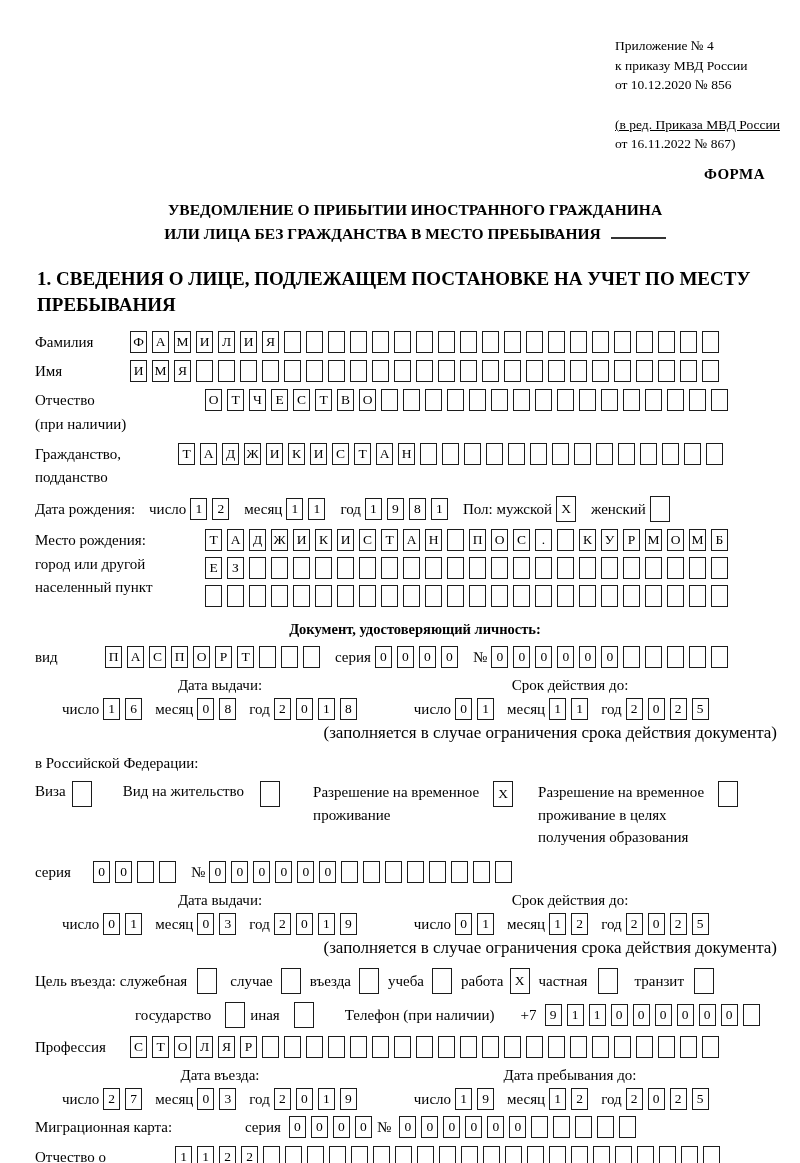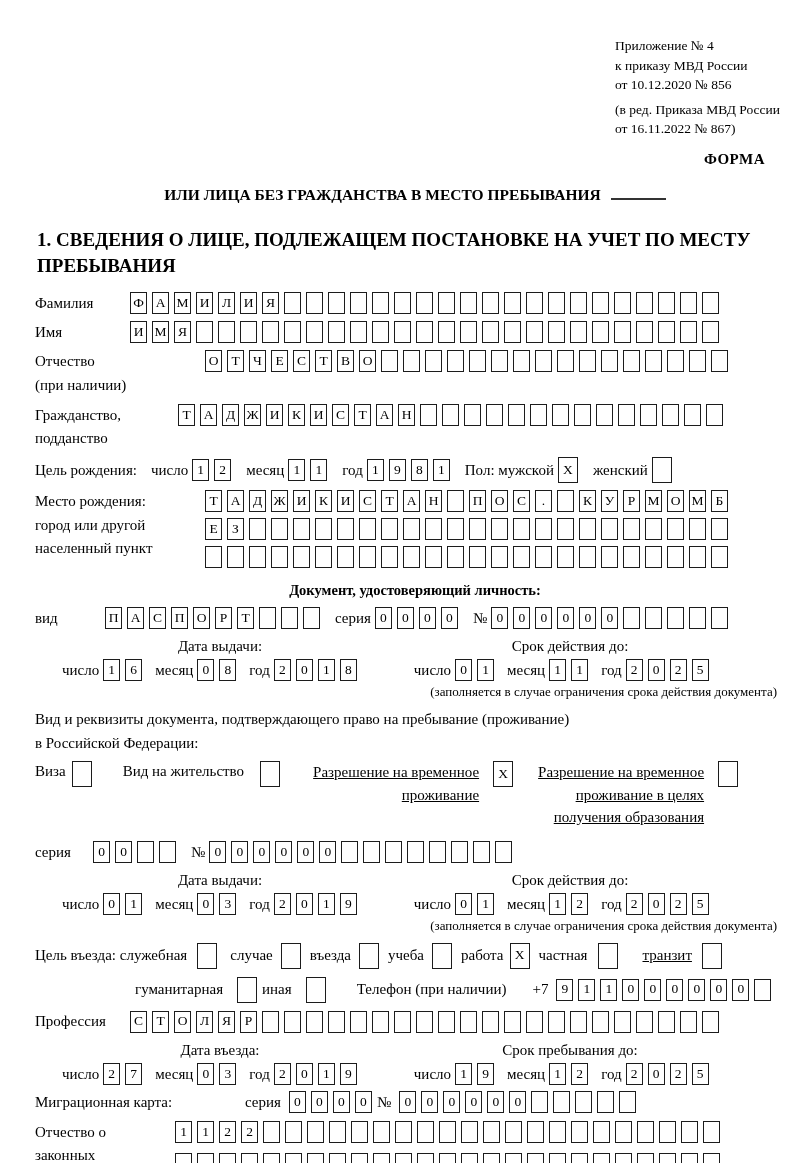--- a/index.html
+++ b/index.html
@@ -20,62 +20,63 @@
   .cell.cb{width:18px;height:24px;}
   
   .row{display:flex;align-items:center;margin-bottom:7px;}
   .row.top{align-items:flex-start;}
   .lbl{flex-shrink:0;}
   .w95{width:95px;} .w143{width:143px;} .w170{width:170px;}
   .inline-lbl{margin:0 4px 0 10px;white-space:nowrap;}
   .first{margin-left:0;}
   
   .hdr{margin-left:580px;font-size:13.5px;line-height:1.45;}
-  .hdr .gap{margin-top:5px;}
+  .hdr .gap{margin-top:20px;text-decoration:underline;}
   .forma{text-align:right;padding-right:30px;font-weight:bold;font-size:15px;margin-top:10px;letter-spacing:.5px;}
   .title{text-align:center;font-weight:bold;font-size:15.5px;line-height:1.55;margin-top:14px;}
   .uline{display:inline-block;width:55px;border-bottom:2px solid #333;margin-left:10px;vertical-align:baseline;}
   .sec{font-weight:bold;font-size:19px;margin:20px 0 14px 2px;}
   .boldcenter{font-weight:bold;text-align:center;font-size:14.5px;margin:2px 0 6px;}
   
   .lblblock div{line-height:1.55;}
   .mlcol{display:flex;align-items:flex-start;margin-bottom:7px;}
   .mlcol .cellcol .boxes{margin-bottom:6px;display:flex;}
   
   .pairhead{display:flex;margin-top:6px;}
   .ph-left{width:370px;text-align:center;}
   .ph-right{flex:1;text-align:center;padding-right:60px;}
   .daterow{display:flex;align-items:center;margin:3px 0 2px 27px;}
   .dgroup{display:inline-flex;align-items:center;}
   .dg-right{margin-left:52px;}
   .dlabel{margin:0 4px 0 8px;white-space:nowrap;}
   .dlabel.first{margin-left:0;}
-  .note{text-align:right;padding-right:18px;font-size:13px;margin:0 0 8px;}
+  .note{text-align:right;padding-right:18px;font-size:17px;margin:0 0 8px;}
   .para{margin:4px 0 2px;}
   
   .permitrow{display:flex;align-items:flex-start;margin:8px 0 12px;}
-  .permitrow .center{text-align:right;line-height:1.5;text-decoration:underline;}
+  .permitrow .center{text-align:left;line-height:1.5;}
   
   .cbrow{display:flex;align-items:center;margin-bottom:8px;}
 </style>
 </head>
 <body>
 
 <div class="page">
 
   <div class="hdr">
     <div>Приложение № 4</div>
     <div>к приказу МВД России</div>
     <div>от 10.12.2020 № 856</div>
     <div class="gap">(в ред. Приказа МВД России</div>
     <div>от 16.11.2022 № 867)</div>
   </div>
   <div class="forma">ФОРМА</div>
 
   <div class="title">
+    <div>УВЕДОМЛЕНИЕ О ПРИБЫТИИ ИНОСТРАННОГО ГРАЖДАНИНА</div>
     <div><span>ИЛИ ЛИЦА БЕЗ ГРАЖДАНСТВА В МЕСТО ПРЕБЫВАНИЯ</span><span class="uline"></span></div>
   </div>
 
   <div class="sec">1. СВЕДЕНИЯ О ЛИЦЕ, ПОДЛЕЖАЩЕМ ПОСТАНОВКЕ НА УЧЕТ ПО МЕСТУ ПРЕБЫВАНИЯ</div>
 
   <div class="row">
     <span class="lbl w95">Фамилия</span>
     <span class="boxes">
         <span class="cell">Ф</span>
         <span class="cell">А</span>
@@ -201,21 +202,21 @@
         <span class="cell"></span>
         <span class="cell"></span>
         <span class="cell"></span>
         <span class="cell"></span>
         <span class="cell"></span>
         <span class="cell"></span>
       </span>
   </div>
 
   <div class="row">
-    <span class="inline-lbl first">Цель рождения:</span>
+    <span class="inline-lbl first">Дата рождения:</span>
     <span class="inline-lbl">число</span>
     <span class="boxes">
         <span class="cell">1</span>
         <span class="cell">2</span>
       </span>
     <span class="inline-lbl">месяц</span>
     <span class="boxes">
         <span class="cell">1</span>
         <span class="cell">1</span>
       </span>
@@ -402,21 +403,20 @@
       <span class="boxes">
           <span class="cell">2</span>
           <span class="cell">0</span>
           <span class="cell">2</span>
           <span class="cell">5</span>
         </span>
     </span>
   </div>
   <div class="note">(заполняется в случае ограничения срока действия документа)</div>
 
-  <div class="para">Вид и реквизиты документа, подтверждающего право на пребывание (проживание)</div>
   <div class="para">в Российской Федерации:</div>
 
   <div class="permitrow">
     <span>Виза</span>
     <span class="boxes" style="margin-left:6px;">
         <span class="cell cb"></span>
       </span>
     <span style="margin-left:26px;">Вид на жительство</span>
     <span class="boxes" style="margin-left:16px;">
         <span class="cell cb"></span>
@@ -529,27 +529,27 @@
         <span class="cell cb"></span>
       </span>
     <span style="margin-left:4px;text-align:center;">работа</span>
     <span class="boxes" style="margin-left:6px;">
         <span class="cell cb">X</span>
       </span>
     <span style="margin-left:4px;">частная</span>
     <span class="boxes" style="margin-left:10px;">
         <span class="cell cb"></span>
       </span>
-    <span style="margin-left:20px;text-decoration:underline;">транзит</span>
+    <span style="margin-left:12px;">транзит</span>
     <span class="boxes" style="margin-left:10px;">
         <span class="cell cb"></span>
       </span>
   </div>
   <div class="cbrow" style="margin-left:100px;">
-    <span>гуманитарная</span>
+    <span>государство</span>
     <span class="boxes" style="margin-left:14px;">
         <span class="cell cb"></span>
       </span>
     <span style="">иная</span>
     <span class="boxes" style="margin-left:14px;">
         <span class="cell cb"></span>
       </span>
     <span style="margin-left:26px;">Телефон (при наличии)</span>
     <span style="margin-left:26px;">+7</span>
     <span class="boxes" style="margin-left:8px;">
@@ -594,21 +594,21 @@
         <span class="cell"></span>
         <span class="cell"></span>
         <span class="cell"></span>
         <span class="cell"></span>
         <span class="cell"></span>
       </span>
   </div>
 
   <div class="pairhead">
     <span class="ph-left">Дата въезда:</span>
-    <span class="ph-right">Срок пребывания до:</span>
+    <span class="ph-right">Дата пребывания до:</span>
   </div>
   <div class="daterow">
     <span class="dgroup">
       <span class="dlabel first">число</span>
       <span class="boxes">
           <span class="cell">2</span>
           <span class="cell">7</span>
         </span>
       <span class="dlabel">месяц</span>
       <span class="boxes">

